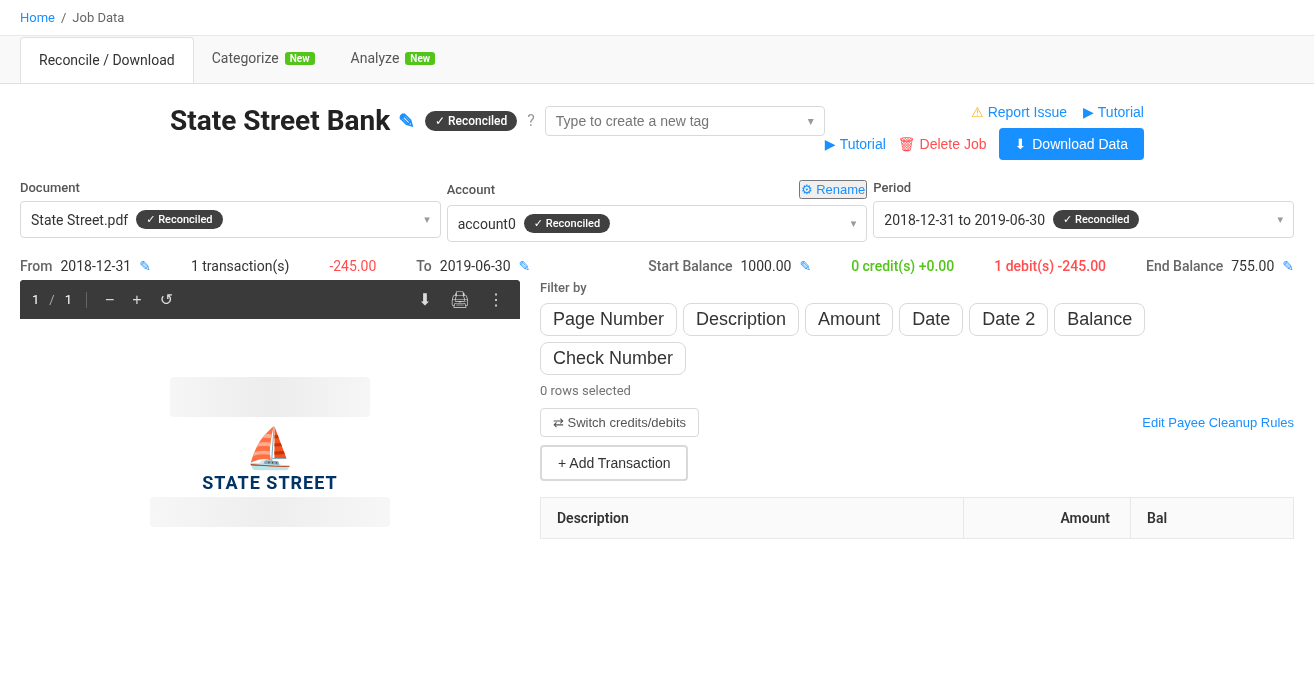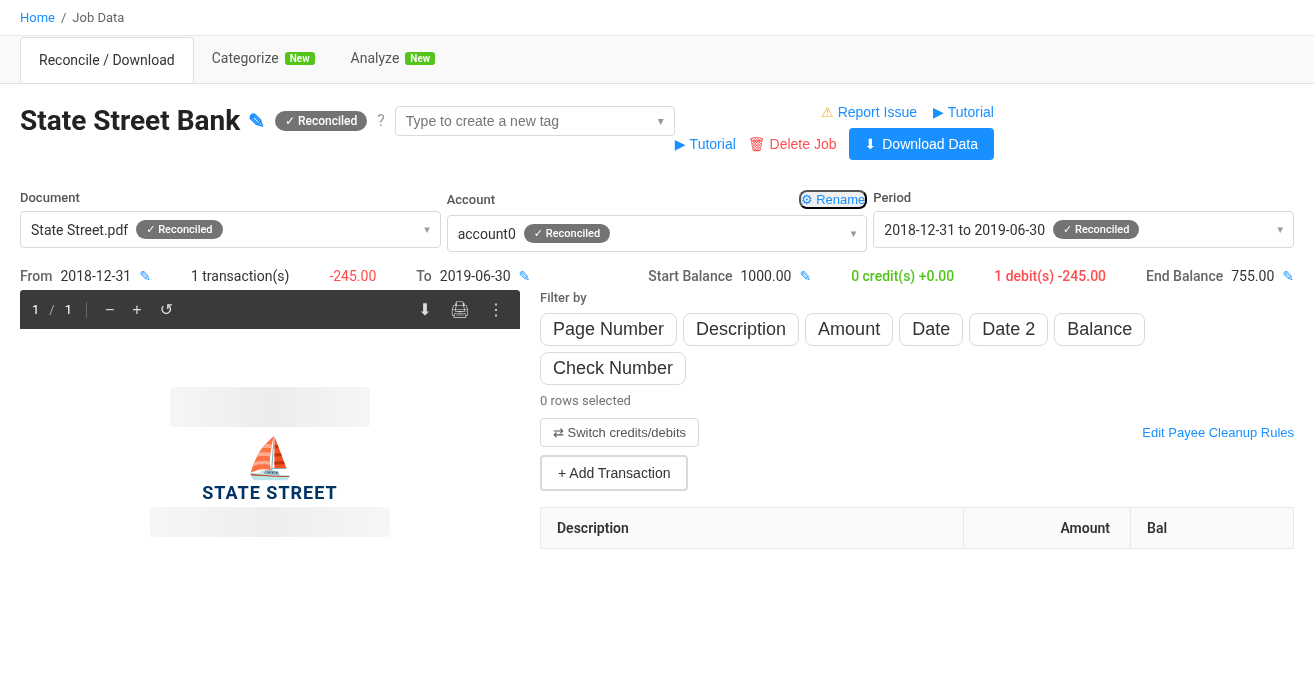--- a/index.html
+++ b/index.html
@@ -10,46 +10,46 @@
     .breadcrumb a { color: #1890ff; text-decoration: none; }
 
     
     .tabs { display: flex; align-items: center; padding: 0 20px; border-bottom: 1px solid #e0e0e0; background: #f9f9f9; }
     .tab { padding: 14px 18px; cursor: pointer; font-size: 14px; color: #555; border-bottom: 3px solid transparent; display: flex; align-items: center; gap: 6px; }
     .tab.active { color: #333; background: #fff; border-bottom: 3px solid transparent; border: 1px solid #e0e0e0; border-bottom: 1px solid #fff; margin-bottom: -1px; border-radius: 4px 4px 0 0; }
     .tab-badge { background: #52c41a; color: #fff; font-size: 10px; padding: 1px 5px; border-radius: 3px; font-weight: 600; }
 
     
     .header-area { padding: 20px 20px 10px 20px; }
-    .header-top { display: flex; align-items: flex-start; justify-content: flex-start; margin-bottom: 10px; }
+    .header-top { display: flex; align-items: flex-start; justify-content: center; }
     .title-row { display: flex; align-items: center; gap: 10px; }
     .page-title { font-size: 28px; font-weight: 700; color: #222; display: flex; align-items: center; gap: 8px; }
     .edit-icon { color: #1890ff; font-size: 20px; cursor: pointer; }
-    .reconciled-badge { background: #737373; color: #fff; font-size: 12px; padding: 3px 10px; border-radius: 12px; display: flex; align-items: center; gap: 4px; font-weight: 500; }
+    .reconciled-badge { background: #404040; color: #fff; font-size: 12px; padding: 3px 10px; border-radius: 12px; display: flex; align-items: center; gap: 4px; font-weight: 500; }
     .help-icon { color: #999; font-size: 16px; cursor: pointer; }
 
     .tag-input-wrap { display: flex; align-items: center; border: 1px solid #d9d9d9; border-radius: 4px; padding: 6px 10px; min-width: 280px; background: #fff; cursor: text; }
     .tag-input-wrap input { border: none; outline: none; flex: 1; font-size: 14px; color: #999; background: transparent; }
     .tag-dropdown-arrow { color: #999; font-size: 12px; margin-left: 8px; }
 
     .header-actions { display: flex; flex-direction: column; align-items: flex-end; gap: 8px; }
     .header-actions-row1 { display: flex; gap: 16px; align-items: center; }
     .header-actions-row2 { display: flex; gap: 12px; align-items: center; }
 
     .btn-link { background: none; border: none; color: #1890ff; cursor: pointer; font-size: 14px; display: flex; align-items: center; gap: 4px; }
     .btn-danger-link { background: none; border: none; color: #ff4d4f; cursor: pointer; font-size: 14px; display: flex; align-items: center; gap: 4px; }
     .btn-primary { background: #1890ff; color: #fff; border: none; border-radius: 4px; padding: 8px 16px; cursor: pointer; font-size: 14px; display: flex; align-items: center; gap: 6px; font-weight: 500; }
 
     
     .fields-row { display: grid; grid-template-columns: 1fr 1fr 1fr; gap: 6px; padding: 10px 20px 10px 20px; align-items: start; }
     .field-label { font-size: 13px; color: #555; margin-bottom: 6px; font-weight: 500; }
     .field-select { display: flex; align-items: center; border: 1px solid #d9d9d9; border-radius: 4px; padding: 8px 10px; background: #fff; justify-content: space-between; cursor: pointer; }
     .field-select-inner { display: flex; align-items: center; gap: 8px; font-size: 14px; }
     .dropdown-arrow { color: #999; font-size: 11px; }
-    .rename-btn { color: #1890ff; font-size: 13px; cursor: pointer; display: flex; align-items: center; gap: 4px; margin-bottom: 6px; border-radius: 8px; }
+    .rename-btn { color: #1890ff; font-size: 13px; cursor: pointer; display: flex; align-items: center; gap: 4px; margin-bottom: 6px; }
 
     
     .stats-row { display: flex; align-items: center; padding: 6px 20px; gap: 40px; font-size: 14px; }
     .stat-item { display: flex; align-items: center; gap: 8px; }
     .stat-label { color: #666; font-weight: 500; }
     .stat-value { color: #333; }
     .stat-value.negative { color: #ff4d4f; }
     .credits-positive { color: #52c41a; font-weight: 500; }
     .debits-negative { color: #ff4d4f; font-weight: 500; }
 

